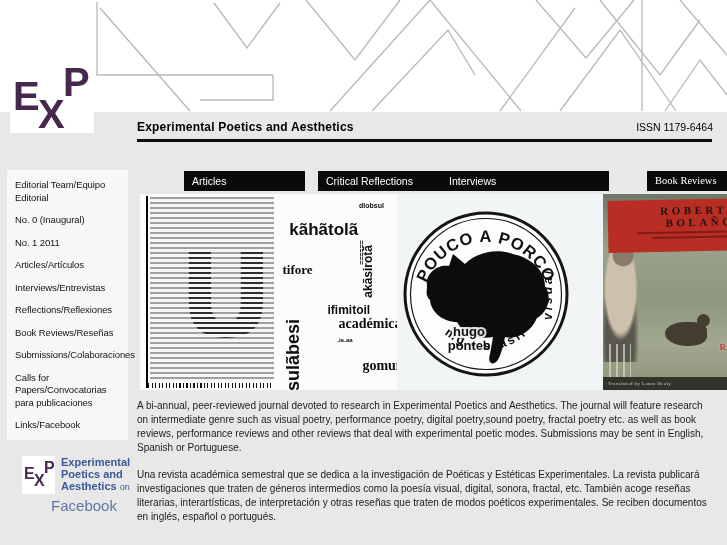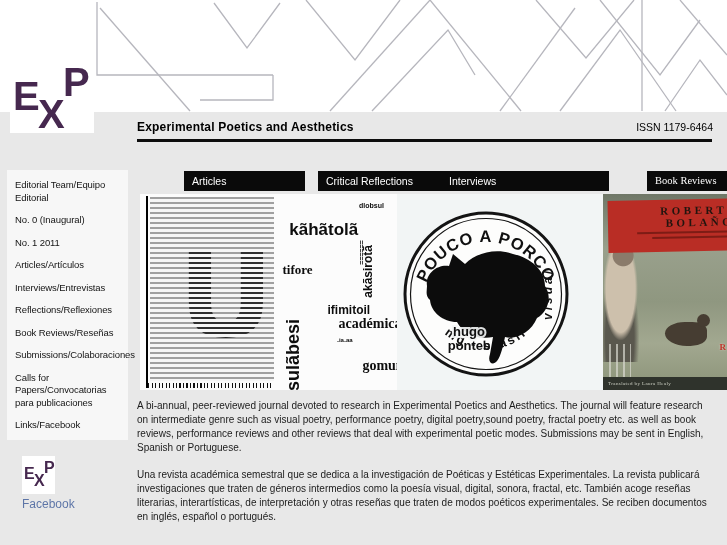--- a/index.html
+++ b/index.html
@@ -80,21 +80,21 @@
   
   #fb-badge { position:absolute; left:22px; top:456px; width:112px; cursor:pointer; }
   #fb-row { display:flex; }
   #fb-logo { position:relative; width:33px; height:38px; background:#fff; flex:0 0 auto; }
   #fb-logo .logo-letter { color:#46284f; }
   #fb-e { left:2px;  top:10px; font-size:16px; }
   #fb-x { left:12px; top:17px; font-size:16px; }
   #fb-p { left:22px; top:4px;  font-size:16px; }
   #fb-text { margin-left:6px; width:74px; font-size:11px; line-height:12px; font-weight:bold; color:#3b5998; }
   #fb-on { font-size:9px; font-weight:normal; }
-  #fb-link { margin:3px 0 0 0; font-size:12px; color:#3b5998; opacity:.8; }
+  #fb-link { margin:3px 0 0 12px; font-size:15px; color:#3b5998; opacity:.8;text-align:center; }
 </style>
 </head>
 <body>
 
 <div id="stage">
 
   <svg id="top-pattern" viewBox="0 0 727 112" fill="none" stroke="#b6b6bd" stroke-width="1.3">
     <polyline points="97,2 97,75 273,75"></polyline>
     <polyline points="200,100 273,100 273,75"></polyline>
     <line x1="100" y1="8" x2="190" y2="111"></line>
@@ -223,17 +223,21 @@
     <p>Una revista académica semestral que se dedica a la investigación de Poéticas y Estéticas Experimentales. La revista publicará investigaciones que traten de géneros intermedios como la poesía visual, digital, sonora, fractal, etc. También acoge reseñas literarias, interartísticas, de interpretación y otras reseñas que traten de modos poéticos experimentales. Se reciben documentos en inglés, español o portugués.</p>
   </div>
 
   <div id="fb-badge">
     <div id="fb-row">
       <div id="fb-logo">
         <span class="logo-letter" id="fb-e">E</span>
         <span class="logo-letter" id="fb-x">X</span>
         <span class="logo-letter" id="fb-p">P</span>
       </div>
+      <div id="fb-text">
+        <span>Experimental Poetics and Aesthetics</span>
+        <span id="fb-on">on</span>
+      </div>
     </div>
     <div id="fb-link">Facebook</div>
   </div>
 
 </div>
 
 </body></html>

